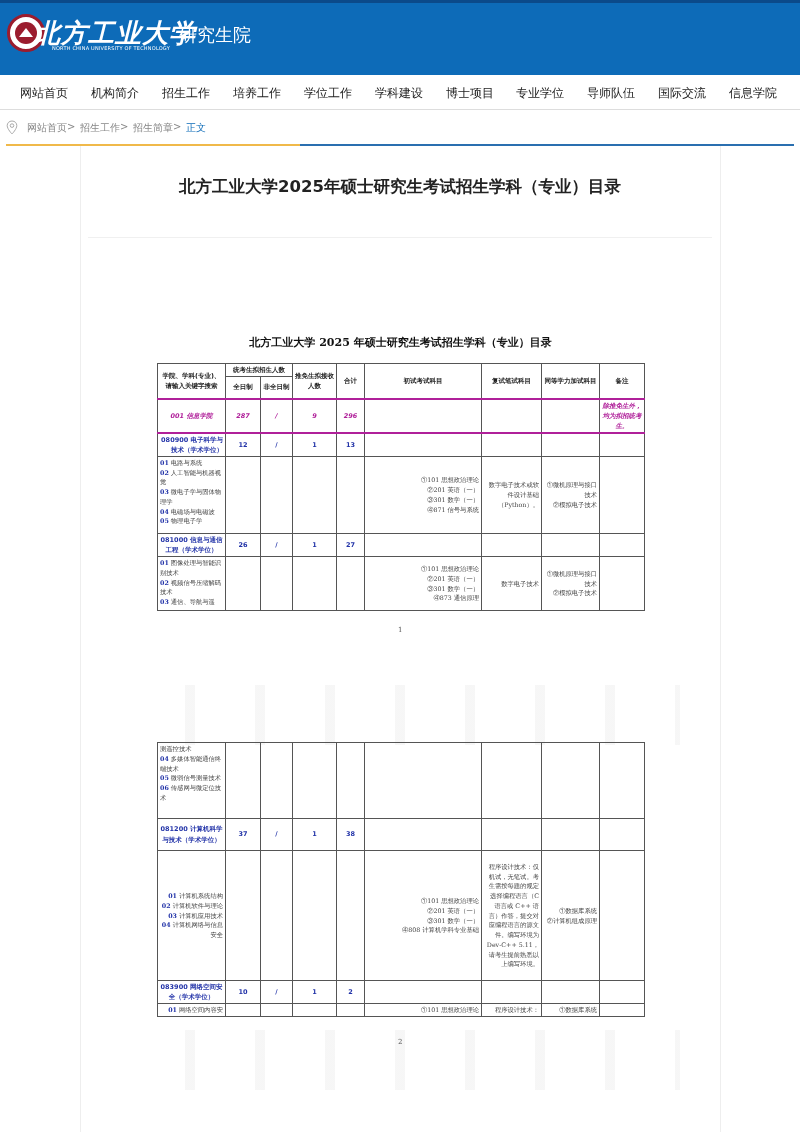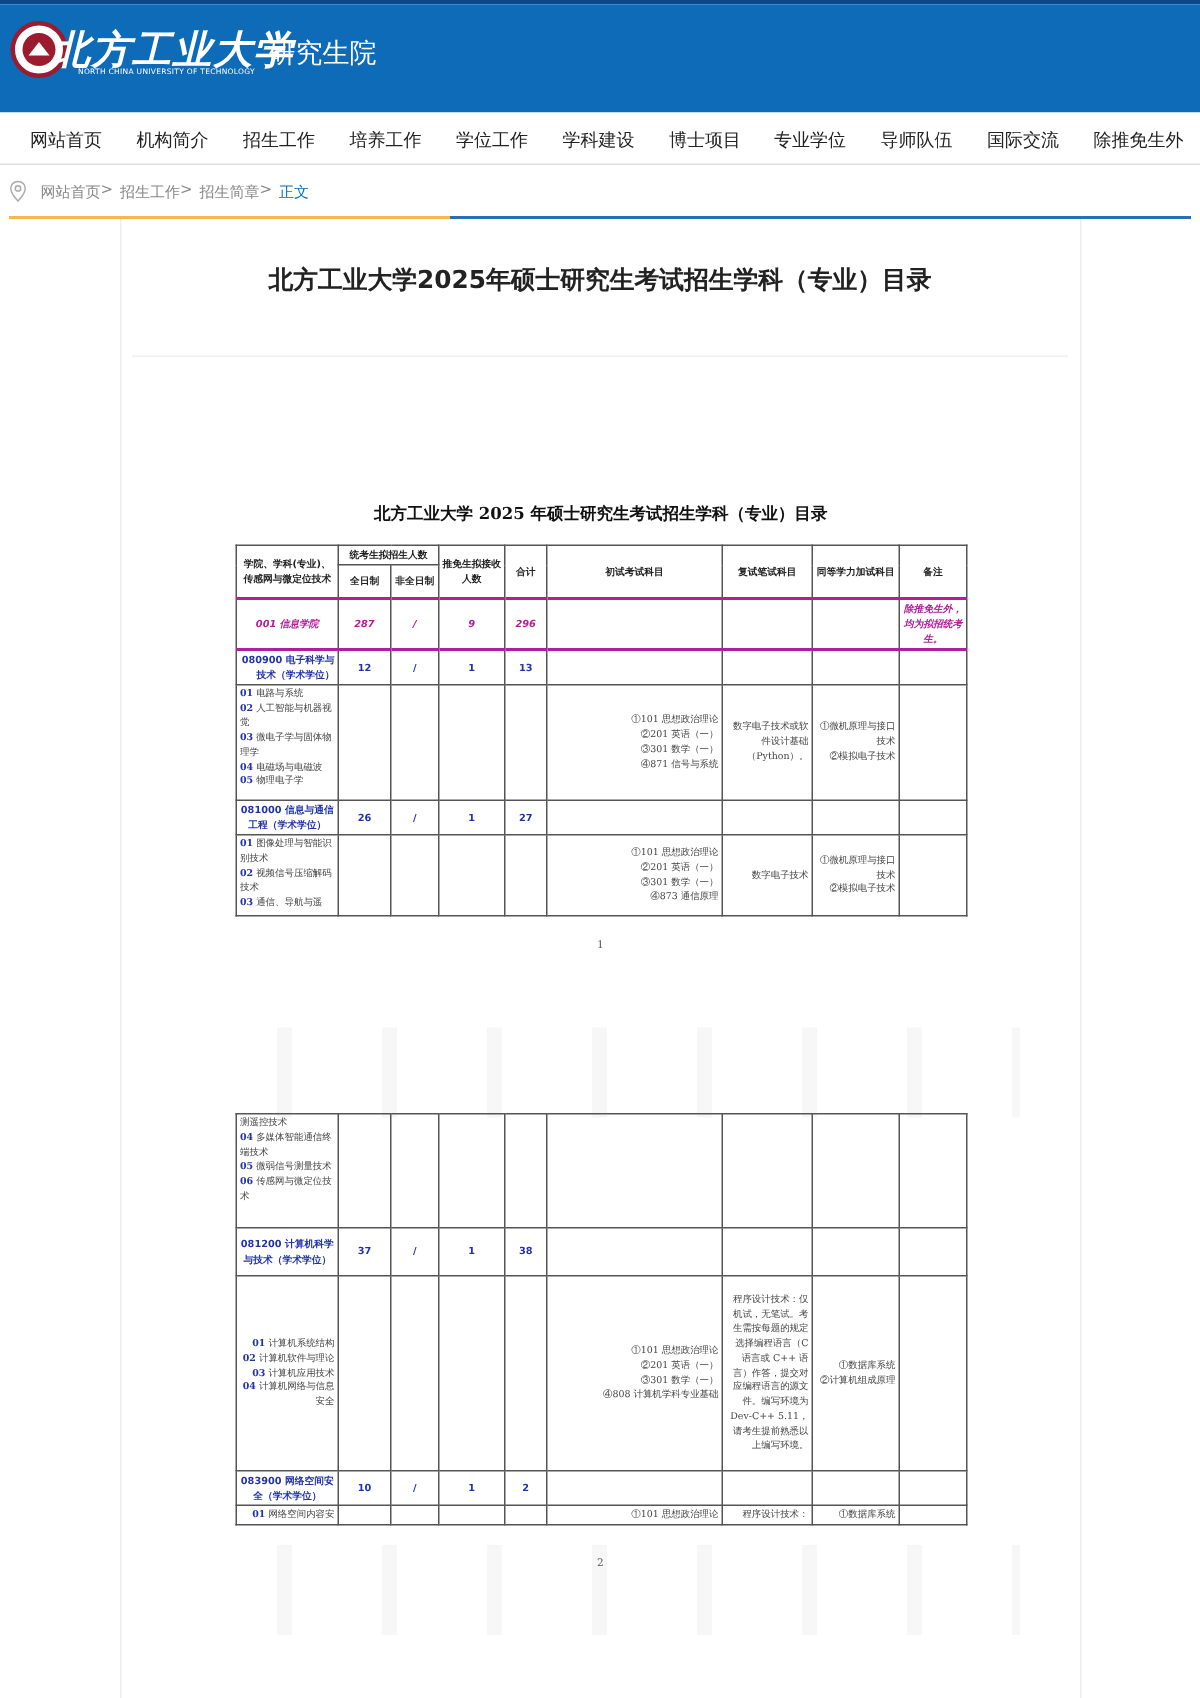--- a/index.html
+++ b/index.html
@@ -78,21 +78,21 @@
   <a class="nav-item" style="left:20px">网站首页</a>
   <a class="nav-item" style="left:91px">机构简介</a>
   <a class="nav-item" style="left:162px">招生工作</a>
   <a class="nav-item" style="left:233px">培养工作</a>
   <a class="nav-item" style="left:304px">学位工作</a>
   <a class="nav-item" style="left:375px">学科建设</a>
   <a class="nav-item" style="left:446px">博士项目</a>
   <a class="nav-item" style="left:516px">专业学位</a>
   <a class="nav-item" style="left:587px">导师队伍</a>
   <a class="nav-item" style="left:658px">国际交流</a>
-  <a class="nav-item" style="left:729px">除推免生外</a>
+  <a class="nav-item" style="left:729px">信息学院</a>
 </div>
 
 <div class="crumb">
   <svg class="pin" viewBox="0 0 12 15">
     <path d="M6 1 C3 1 1.2 3.2 1.2 5.6 C1.2 9 6 14 6 14 C6 14 10.8 9 10.8 5.6 C10.8 3.2 9 1 6 1 Z" fill="none" stroke="#aaa" stroke-width="1"></path>
     <circle cx="6" cy="5.6" r="1.8" fill="none" stroke="#aaa" stroke-width="1"></circle>
   </svg>
   <span style="left:27px">网站首页</span>
   <span style="left:67px">&gt;</span>
   <span style="left:80px">招生工作</span>
@@ -119,21 +119,21 @@
       <col style="width:32px">
       <col style="width:44px">
     <col style="width:28px">
       <col style="width:117px">
       <col style="width:60px">
       <col style="width:58px">
       <col style="width:45px">
   </colgroup>
   <tbody>
       <tr style="height:13px">
-    <td rowspan="2" class="hdr">学院、学科(专业)、传感网与微定位技术</td>
+    <td rowspan="2" class="hdr">学院、学科(专业)、请输入关键字搜索</td>
     <td colspan="2" class="hdr">统考生拟招生人数</td>
     <td rowspan="2" class="hdr">推免生拟接收人数</td>
     <td rowspan="2" class="hdr">合计</td>
     <td rowspan="2" class="hdr">初试考试科目</td>
     <td rowspan="2" class="hdr">复试笔试科目</td>
     <td rowspan="2" class="hdr">同等学力加试科目</td>
     <td rowspan="2" class="hdr">备注</td>
   </tr>
   <tr style="height:22px">
     <td class="hdr">全日制</td>

